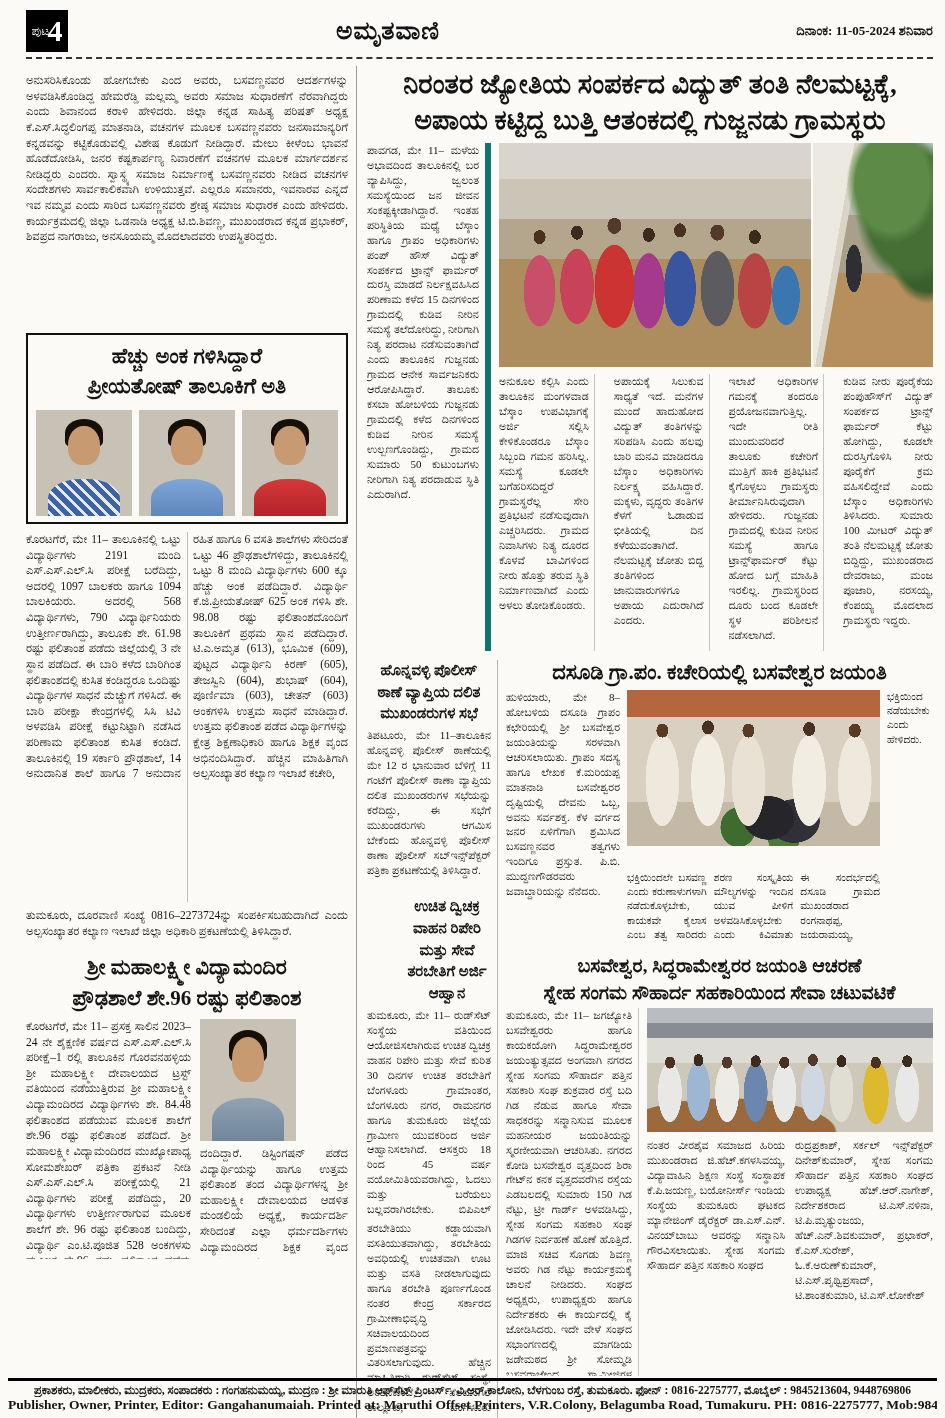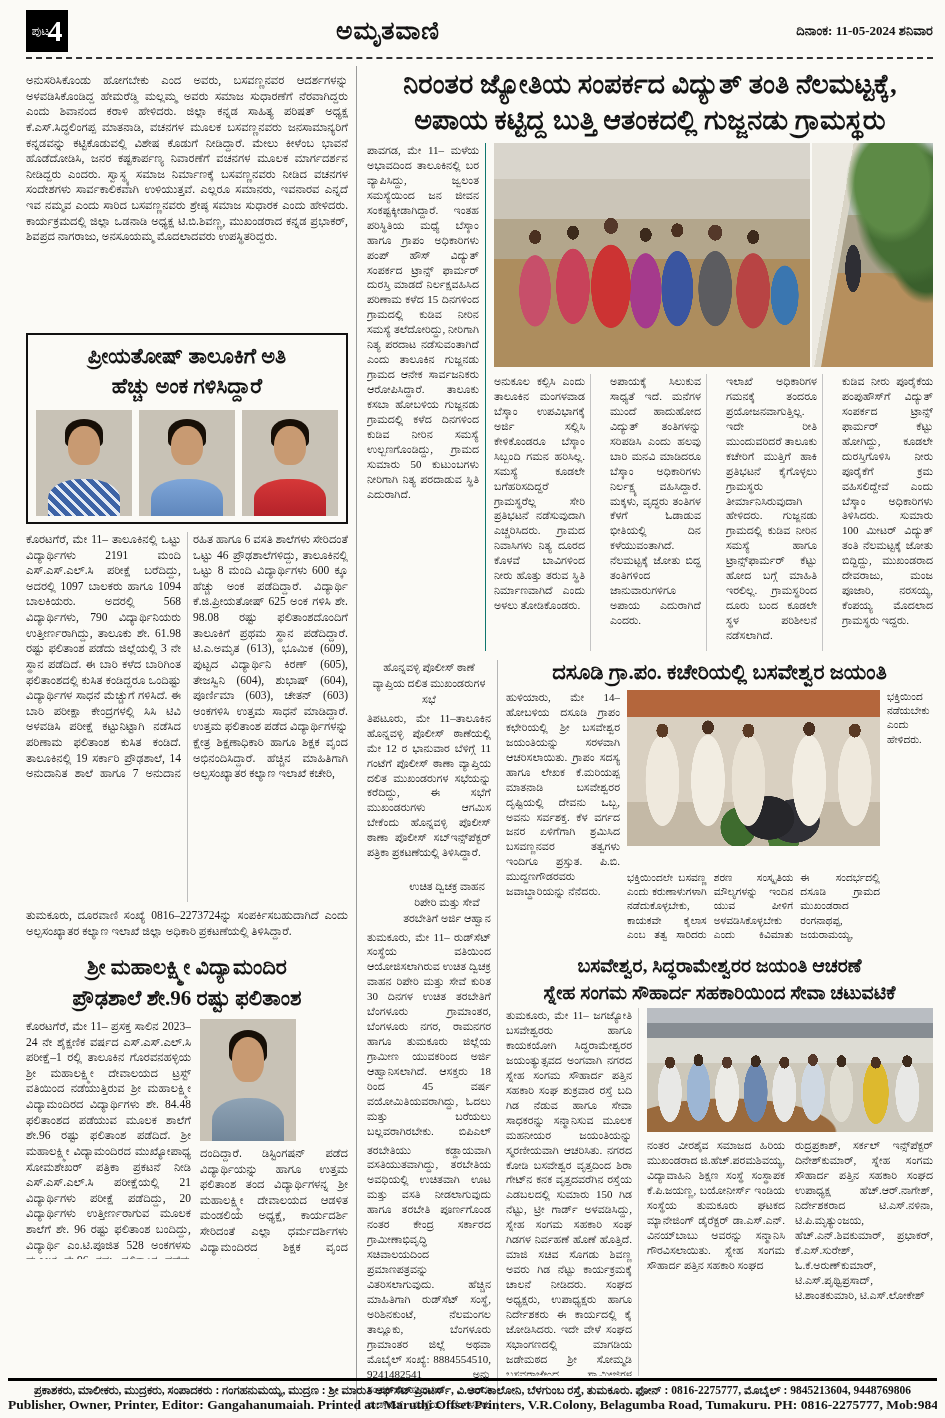--- a/index.html
+++ b/index.html
@@ -48,30 +48,30 @@
   .notice { margin-top:6px; height:36px; }
   .h-a3 { font-size:21px; font-weight:bold; text-align:center; line-height:1.5; margin:8px 0 4px; }
   .a3-row { display:flex; gap:9px; height:240px; overflow:hidden; }
   .a3-c1 { flex:1; }
   .a3-c2 { width:148px; flex:0 0 auto; display:flex; flex-direction:column; gap:5px; }
   .a3-photo { height:122px; flex:0 0 auto; }
 
   
   .h-main { font-size:27px; font-weight:bold; text-align:center; line-height:1.35; margin:0 0 4px; }
   .row1 { display:flex; gap:8px; height:508px; }
-  .colA { width:112px; flex:0 0 auto; border-right:1px solid #0f766e; padding-right:6px; font-size:11px; }
+  .colA { width:112px; flex:0 0 auto; border-right:6px solid #0f766e; padding-right:6px; font-size:11px; }
   .photoblock { flex:1; min-width:0; display:flex; flex-direction:column; }
   .photos-top { display:flex; height:224px; gap:2px; }
   .cols4 { display:flex; gap:19px; flex:1; margin-top:7px; min-height:0; }
   .cols4 > div { flex:1; border-right:1px solid #c4c4c4; padding-right:5px; font-size:11px; }
   .cols4 > div:last-child { border-right:none; padding-right:0; }
 
   .row2 { display:flex; gap:8px; margin-top:9px; }
   .colB { width:124px; flex:0 0 auto; border-right:1px solid #b5b5b5; padding-right:6px; }
-  .h-mid { font-size:11px; font-weight:normal; text-align:center; line-height:1.45; margin:0 0 3px; }
+  .h-mid { font-size:15px; font-weight:bold; text-align:center; line-height:1.45; margin:0 0 3px; }
   .colB .jtext { font-size:11px; }
   .police-body { height:158px; }
   .training-h { margin-top:10px;margin-left:36px; }
   .training-b1 { height:210px; }
   .training-b2 { height:268px; margin-top:3px; }
 
   .rightblock { flex:1; min-width:0; }
   .h-dasudi { font-size:21px; font-weight:bold; text-align:center; margin:0 0 5px; }
   .d-row { display:flex; gap:7px; height:252px; }
   .d-left { width:114px; flex:0 0 auto; font-size:11px; }
@@ -179,22 +179,22 @@
   <div class="hdr-rule"></div>
 
   <div class="content">
 
     <div class="col-left">
 
       <div class="jtext body1">ಅನುಸರಿಸಿಕೊಂಡು ಹೋಗಬೇಕು ಎಂದ ಅವರು, ಬಸವಣ್ಣನವರ ಆದರ್ಶಗಳನ್ನು ಅಳವಡಿಸಿಕೊಂಡಿದ್ದ ಹೇಮರೆಡ್ಡಿ ಮಲ್ಲಮ್ಮ ಅವರು ಸಮಾಜ ಸುಧಾರಣೆಗೆ ನೆರವಾಗಿದ್ದರು ಎಂದು ಶಿವಾನಂದ ಕರಾಳಿ ಹೇಳಿದರು. ಜಿಲ್ಲಾ ಕನ್ನಡ ಸಾಹಿತ್ಯ ಪರಿಷತ್ ಅಧ್ಯಕ್ಷ ಕೆ.ಎಸ್.ಸಿದ್ಧಲಿಂಗಪ್ಪ ಮಾತನಾಡಿ, ವಚನಗಳ ಮೂಲಕ ಬಸವಣ್ಣನವರು ಜನಸಾಮಾನ್ಯರಿಗೆ ಕನ್ನಡವನ್ನು ಕಟ್ಟಿಕೊಡುವಲ್ಲಿ ವಿಶೇಷ ಕೊಡುಗೆ ನೀಡಿದ್ದಾರೆ. ಮೇಲು ಕೀಳೆಂಬ ಭಾವನೆ ಹೊಡೆದೋಡಿಸಿ, ಜನರ ಕಷ್ಟಕಾರ್ಪಣ್ಯ ನಿವಾರಣೆಗೆ ವಚನಗಳ ಮೂಲಕ ಮಾರ್ಗದರ್ಶನ ನೀಡಿದ್ದರು ಎಂದರು. ಸ್ವಾಸ್ಥ್ಯ ಸಮಾಜ ನಿರ್ಮಾಣಕ್ಕೆ ಬಸವಣ್ಣನವರು ನೀಡಿದ ವಚನಗಳ ಸಂದೇಶಗಳು ಸಾರ್ವಕಾಲಿಕವಾಗಿ ಉಳಿಯುತ್ತವೆ. ಎಲ್ಲರೂ ಸಮಾನರು, ಇವನಾರವ ಎನ್ನದೆ ಇವ ನಮ್ಮವ ಎಂದು ಸಾರಿದ ಬಸವಣ್ಣನವರು ಶ್ರೇಷ್ಠ ಸಮಾಜ ಸುಧಾರಕ ಎಂದು ಹೇಳಿದರು. ಕಾರ್ಯಕ್ರಮದಲ್ಲಿ ಜಿಲ್ಲಾ ಒಡನಾಡಿ ಅಧ್ಯಕ್ಷ ಟಿ.ಬಿ.ಶಿವಣ್ಣ, ಮುಖಂಡರಾದ ಕನ್ನಡ ಪ್ರಭಾಕರ್, ಶಿವಪ್ರದ ನಾಗರಾಜು, ಅನಸೂಯಮ್ಮ ಮೊದಲಾದವರು ಉಪಸ್ಥಿತರಿದ್ದರು.</div>
 
       <div class="box2">
         <div class="h-a2">
+          <div>ಹೆಚ್ಚು ಅಂಕ ಗಳಿಸಿದ್ದಾರೆ</div>
           <div>ಪ್ರೀಯತೋಷ್ ತಾಲೂಕಿಗೆ ಅತಿ</div>
-          <div>ಹೆಚ್ಚು ಅಂಕ ಗಳಿಸಿದ್ದಾರೆ</div>
         </div>
         <div class="portraits">
           <div class="portrait p1 photo">
             <span class="hair"></span>
             <span class="head"></span>
             <span class="torso"></span>
           </div>
           <div class="portrait p2 photo">
             <span class="hair"></span>
             <span class="head"></span>
@@ -263,42 +263,42 @@
           <div class="h-mid training-h">ಉಚಿತ ದ್ವಿಚಕ್ರ ವಾಹನ ರಿಪೇರಿ ಮತ್ತು ಸೇವೆ ತರಬೇತಿಗೆ ಅರ್ಜಿ ಆಹ್ವಾನ</div>
           <div class="jtext training-b1">ತುಮಕೂರು, ಮೇ 11– ರುಡ್‌ಸೆಟ್ ಸಂಸ್ಥೆಯ ವತಿಯಿಂದ ಆಯೋಜಿಸಲಾಗಿರುವ ಉಚಿತ ದ್ವಿಚಕ್ರ ವಾಹನ ರಿಪೇರಿ ಮತ್ತು ಸೇವೆ ಕುರಿತ 30 ದಿನಗಳ ಉಚಿತ ತರಬೇತಿಗೆ ಬೆಂಗಳೂರು ಗ್ರಾಮಾಂತರ, ಬೆಂಗಳೂರು ನಗರ, ರಾಮನಗರ ಹಾಗೂ ತುಮಕೂರು ಜಿಲ್ಲೆಯ ಗ್ರಾಮೀಣ ಯುವಕರಿಂದ ಅರ್ಜಿ ಆಹ್ವಾನಿಸಲಾಗಿದೆ. ಆಸಕ್ತರು 18 ರಿಂದ 45 ವರ್ಷ ವಯೋಮಿತಿಯವರಾಗಿದ್ದು, ಓದಲು ಮತ್ತು ಬರೆಯಲು ಬಲ್ಲವರಾಗಿರಬೇಕು. ಬಿಪಿಎಲ್ ಕಾರ್ಡ್ ಅಥವಾ ಜಾಬ್ ಕಾರ್ಡ್ ಹಾಗೂ ಆಧಾರ್ ಕಾರ್ಡ್‌ನ್ನು ಕಡ್ಡಾಯವಾಗಿ ಹೊಂದಿರ ಬೇಕು. ಅರ್ಜಿ ಸಲ್ಲಿಸಲು ಮೇ 14 ಕೊನೆಯ ದಿನವಾಗಿದೆ.</div>
           <div class="jtext training-b2">ತರಬೇತಿಯು ಕಡ್ಡಾಯವಾಗಿ ವಸತಿಯುತವಾಗಿದ್ದು, ತರಬೇತಿಯ ಅವಧಿಯಲ್ಲಿ ಉಚಿತವಾಗಿ ಊಟ ಮತ್ತು ವಸತಿ ನೀಡಲಾಗುವುದು ಹಾಗೂ ತರಬೇತಿ ಪೂರ್ಣಗೊಂಡ ನಂತರ ಕೇಂದ್ರ ಸರ್ಕಾರದ ಗ್ರಾಮೀಣಾಭಿವೃದ್ಧಿ ಸಚಿವಾಲಯದಿಂದ ಪ್ರಮಾಣಪತ್ರವನ್ನು ವಿತರಿಸಲಾಗುವುದು. ಹೆಚ್ಚಿನ ಮಾಹಿತಿಗಾಗಿ ರುಡ್‌ಸೆಟ್ ಸಂಸ್ಥೆ, ಅರಿಶಿನಕುಂಟೆ, ನೆಲಮಂಗಲ ತಾಲ್ಲೂಕು, ಬೆಂಗಳೂರು ಗ್ರಾಮಾಂತರ ಜಿಲ್ಲೆ ಅಥವಾ ಮೊಬೈಲ್ ಸಂಖ್ಯೆ: 8884554510, 9241482541 ಅನ್ನು ಸಂಪರ್ಕಿಸಬಹುದಾಗಿದೆ ಎಂದು ರುಡ್‌ಸೆಟ್ ಸಂಸ್ಥೆಯ ಬೆಂಗಳೂರು ಶಾಖೆಯ ನಿರ್ದೇಶಕ ರವಿಕುಮಾರ ಪ್ರಕಟಣೆಯಲ್ಲಿ ತಿಳಿಸಿದ್ದಾರೆ.</div>
 
         </div>
 
         <div class="rightblock">
 
           <div class="h-dasudi">ದಸೂಡಿ ಗ್ರಾ.ಪಂ. ಕಚೇರಿಯಲ್ಲಿ ಬಸವೇಶ್ವರ ಜಯಂತಿ</div>
           <div class="d-row">
-            <div class="jtext d-left">ಹುಳಿಯಾರು, ಮೇ 14– ಹೋಬಳಿಯ ದಸೂಡಿ ಗ್ರಾಪಂ ಕಛೇರಿಯಲ್ಲಿ ಶ್ರೀ ಬಸವೇಶ್ವರ ಜಯಂತಿಯನ್ನು ಸರಳವಾಗಿ ಆಚರಿಸಲಾಯಿತು. ಗ್ರಾಪಂ ಸದಸ್ಯ ಹಾಗೂ ಲೇಖಕ ಕೆ.ಮರಿಯಪ್ಪ ಮಾತನಾಡಿ ಬಸವೇಶ್ವರರ ದೃಷ್ಟಿಯಲ್ಲಿ ದೇವನು ಒಬ್ಬ, ಅವನು ಸರ್ವಶಕ್ತ. ಕೆಳ ವರ್ಗದ ಜನರ ಏಳಿಗೆಗಾಗಿ ಶ್ರಮಿಸಿದ ಬಸವಣ್ಣನವರ ತತ್ವಗಳು ಇಂದಿಗೂ ಪ್ರಸ್ತುತ. ಪಿ.ಬಿ. ಮುದ್ದಣಗೌಡರವರು ಜವಾಬ್ದಾರಿಯನ್ನು ನೆನೆದರು.</div>
+            <div class="jtext d-left">ಹುಳಿಯಾರು, ಮೇ 8– ಹೋಬಳಿಯ ದಸೂಡಿ ಗ್ರಾಪಂ ಕಛೇರಿಯಲ್ಲಿ ಶ್ರೀ ಬಸವೇಶ್ವರ ಜಯಂತಿಯನ್ನು ಸರಳವಾಗಿ ಆಚರಿಸಲಾಯಿತು. ಗ್ರಾಪಂ ಸದಸ್ಯ ಹಾಗೂ ಲೇಖಕ ಕೆ.ಮರಿಯಪ್ಪ ಮಾತನಾಡಿ ಬಸವೇಶ್ವರರ ದೃಷ್ಟಿಯಲ್ಲಿ ದೇವನು ಒಬ್ಬ, ಅವನು ಸರ್ವಶಕ್ತ. ಕೆಳ ವರ್ಗದ ಜನರ ಏಳಿಗೆಗಾಗಿ ಶ್ರಮಿಸಿದ ಬಸವಣ್ಣನವರ ತತ್ವಗಳು ಇಂದಿಗೂ ಪ್ರಸ್ತುತ. ಪಿ.ಬಿ. ಮುದ್ದಣಗೌಡರವರು ಜವಾಬ್ದಾರಿಯನ್ನು ನೆನೆದರು.</div>
             <div class="d-center">
               <div class="photo ph-dasudi d-photo"></div>
               <div class="d-cols">
                 <div class="jtext">ಭಕ್ತಿಯಿಂದಲೇ ಬಸವಣ್ಣ ಎಂದು ಕರುಣಾಳುಗಳಾಗಿ ನಡೆದುಕೊಳ್ಳಬೇಕು, ಕಾಯಕವೇ ಕೈಲಾಸ ಎಂಬ ತತ್ವ ಸಾರಿದರು ಎಂದರು.</div>
                 <div class="jtext">ಶರಣ ಸಂಸ್ಕೃತಿಯ ಮೌಲ್ಯಗಳನ್ನು ಇಂದಿನ ಯುವ ಪೀಳಿಗೆ ಅಳವಡಿಸಿಕೊಳ್ಳಬೇಕು ಎಂದು ಕಿವಿಮಾತು ಹೇಳಿದರು.</div>
                 <div class="jtext">ಈ ಸಂದರ್ಭದಲ್ಲಿ ದಸೂಡಿ ಗ್ರಾಮದ ಮುಖಂಡರಾದ ರಂಗನಾಥಪ್ಪ, ಜಯರಾಮಯ್ಯ, ಜಯಣ್ಣ, ಕಛೇರಿ ಸಿಬ್ಬಂದಿ ಕೆ.ಸಿ.ರಾಜು, ನಾಗರಾಜ, ತಿಮ್ಮರಾಯ ಮುಂತಾದವರು ಇದ್ದರು.</div>
               </div>
             </div>
             <div class="jtext d-right">ಭಕ್ತಿಯಿಂದ ನಡೆಯಬೇಕು ಎಂದು ಹೇಳಿದರು.</div>
           </div>
 
           <div class="h-jay">
             <div>ಬಸವೇಶ್ವರ, ಸಿದ್ಧರಾಮೇಶ್ವರರ ಜಯಂತಿ ಆಚರಣೆ</div>
             <div>ಸ್ನೇಹ ಸಂಗಮ ಸೌಹಾರ್ದ ಸಹಕಾರಿಯಿಂದ ಸೇವಾ ಚಟುವಟಿಕೆ</div>
           </div>
           <div class="j-row">
             <div class="jtext j-left">ತುಮಕೂರು, ಮೇ 11– ಜಗಜ್ಯೋತಿ ಬಸವೇಶ್ವರರು ಹಾಗೂ ಕಾಯಕಯೋಗಿ ಸಿದ್ಧರಾಮೇಶ್ವರರ ಜಯಂತ್ಯುತ್ಸವದ ಅಂಗವಾಗಿ ನಗರದ ಸ್ನೇಹ ಸಂಗಮ ಸೌಹಾರ್ದ ಪತ್ತಿನ ಸಹಕಾರಿ ಸಂಘ ಶುಕ್ರವಾರ ರಸ್ತೆ ಬದಿ ಗಿಡ ನೆಡುವ ಹಾಗೂ ಸೇವಾ ಸಾಧಕರನ್ನು ಸನ್ಮಾನಿಸುವ ಮೂಲಕ ಮಹನೀಯರ ಜಯಂತಿಯನ್ನು ಸ್ಮರಣೀಯವಾಗಿ ಆಚರಿಸಿತು. ನಗರದ ಕೋಡಿ ಬಸವೇಶ್ವರ ವೃತ್ತದಿಂದ ಶಿರಾ ಗೇಟ್‌ನ ಕನಕ ವೃತ್ತದವರೆಗಿನ ರಸ್ತೆಯ ಎಡಬಲದಲ್ಲಿ ಸುಮಾರು 150 ಗಿಡ ನೆಟ್ಟು, ಟ್ರೀ ಗಾರ್ಡ್ ಅಳವಡಿಸಿದ್ದು, ಸ್ನೇಹ ಸಂಗಮ ಸಹಕಾರಿ ಸಂಘ ಗಿಡಗಳ ನಿರ್ವಹಣೆ ಹೊಣೆ ಹೊತ್ತಿದೆ. ಮಾಜಿ ಸಚಿವ ಸೊಗಡು ಶಿವಣ್ಣ ಅವರು ಗಿಡ ನೆಟ್ಟು ಕಾರ್ಯಕ್ರಮಕ್ಕೆ ಚಾಲನೆ ನೀಡಿದರು. ಸಂಘದ ಅಧ್ಯಕ್ಷರು, ಉಪಾಧ್ಯಕ್ಷರು ಹಾಗೂ ನಿರ್ದೇಶಕರು ಈ ಕಾರ್ಯದಲ್ಲಿ ಕೈ ಜೋಡಿಸಿದರು. ಇದೇ ವೇಳೆ ಸಂಘದ ಸಭಾಂಗಣದಲ್ಲಿ ಮಾಗಡಿಯ ಜಡೇಮಠದ ಶ್ರೀ ಸೋಮ್ಮಡಿ ಬಸವರಾಜೇಂದ್ರ ಸ್ವಾಮೀಜಿಗಳ ಸಾನ್ನಿಧ್ಯದಲ್ಲಿ ನಡೆದ ಸಮಾರಂಭದಲ್ಲಿ ಬಸವೇಶ್ವರರು ಹಾಗೂ ಸಿದ್ಧರಾಮೇಶ್ವರರ ಜಯಂತಿ ಆಚರಿಸಿ ಇಬ್ಬರು ಮಹನೀಯರ ಭಾವಚಿತ್ರಗಳಿಗೆ ಪುಷ್ಪಾರ್ಚನೆ ಮಾಡಿ ಗೌರವ ನಮನ ಸಲ್ಲಿಸಲಾಯಿತು.</div>
             <div class="j-center">
               <div class="photo ph-jayanti j-photo"></div>
               <div class="j-cols">
-                <div class="jtext">ನಂತರ ವೀರಶೈವ ಸಮಾಜದ ಹಿರಿಯ ಮುಖಂಡರಾದ ಜಿ.ಹೆಚ್.ಪರಮಶಿವಯ್ಯ, ವಿದ್ಯಾವಾಹಿನಿ ಶಿಕ್ಷಣ ಸಂಸ್ಥೆ ಸಂಸ್ಥಾಪಕ ಕೆ.ಪಿ.ಜಯಣ್ಣ, ಬಯೋನೀರ್ಸ್ ಇಂಡಿಯ ಸಂಸ್ಥೆಯ ತುಮಕೂರು ಘಟಕದ ಮ್ಯಾನೇಜಿಂಗ್ ಡೈರೆಕ್ಟರ್ ಡಾ.ಎಸ್.ಎನ್. ವಿನಯ್‌ಬಾಬು ಅವರನ್ನು ಸನ್ಮಾನಿಸಿ ಗೌರವಿಸಲಾಯಿತು. ಸ್ನೇಹ ಸಂಗಮ ಸೌಹಾರ್ದ ಪತ್ತಿನ ಸಹಕಾರಿ ಸಂಘದ</div>
+                <div class="jtext">ನಂತರ ವೀರಶೈವ ಸಮಾಜದ ಹಿರಿಯ ಮುಖಂಡರಾದ ಜಿ.ಹೆಚ್.ಕಗಳಸಿವಯ್ಯ, ವಿದ್ಯಾವಾಹಿನಿ ಶಿಕ್ಷಣ ಸಂಸ್ಥೆ ಸಂಸ್ಥಾಪಕ ಕೆ.ಪಿ.ಜಯಣ್ಣ, ಬಯೋನೀರ್ಸ್ ಇಂಡಿಯ ಸಂಸ್ಥೆಯ ತುಮಕೂರು ಘಟಕದ ಮ್ಯಾನೇಜಿಂಗ್ ಡೈರೆಕ್ಟರ್ ಡಾ.ಎಸ್.ಎನ್. ವಿನಯ್‌ಬಾಬು ಅವರನ್ನು ಸನ್ಮಾನಿಸಿ ಗೌರವಿಸಲಾಯಿತು. ಸ್ನೇಹ ಸಂಗಮ ಸೌಹಾರ್ದ ಪತ್ತಿನ ಸಹಕಾರಿ ಸಂಘದ</div>
                 <div class="jtext">ರುದ್ರಪ್ರಕಾಶ್, ಸರ್ಕಲ್ ಇನ್ಸ್‌ಪೆಕ್ಟರ್ ದಿನೇಶ್‌ಕುಮಾರ್, ಸ್ನೇಹ ಸಂಗಮ ಸೌಹಾರ್ದ ಪತ್ತಿನ ಸಹಕಾರಿ ಸಂಘದ ಉಪಾಧ್ಯಕ್ಷ ಹೆಚ್.ಆರ್.ನಾಗೇಶ್, ನಿರ್ದೇಶಕರಾದ ಟಿ.ಎಸ್.ನಳಿನಾ, ಟಿ.ಪಿ.ಮೃತ್ಯುಂಜಯ, ಹೆಚ್.ಎನ್.ಶಿವಕುಮಾರ್, ಪ್ರಭಾಕರ್, ಕೆ.ಎಸ್.ಸುರೇಶ್, ಓ.ಕೆ.ಅರುಣ್‌ಕುಮಾರ್, ಟಿ.ಎಸ್.ಪೃಥ್ವಿಪ್ರಸಾದ್, ಟಿ.ಶಾಂತಕುಮಾರಿ, ಟಿ.ಎಸ್.ಲೋಕೇಶ್</div>
               </div>
             </div>
           </div>
 
         </div>
       </div>
     </div>
   </div>
 

